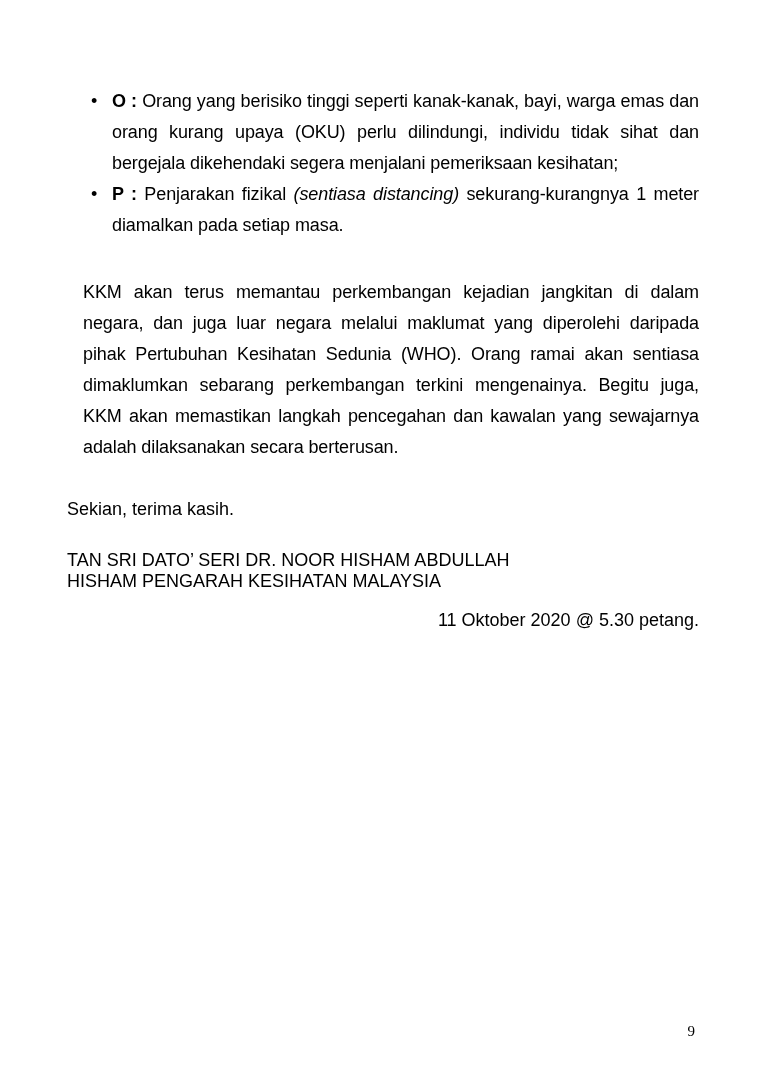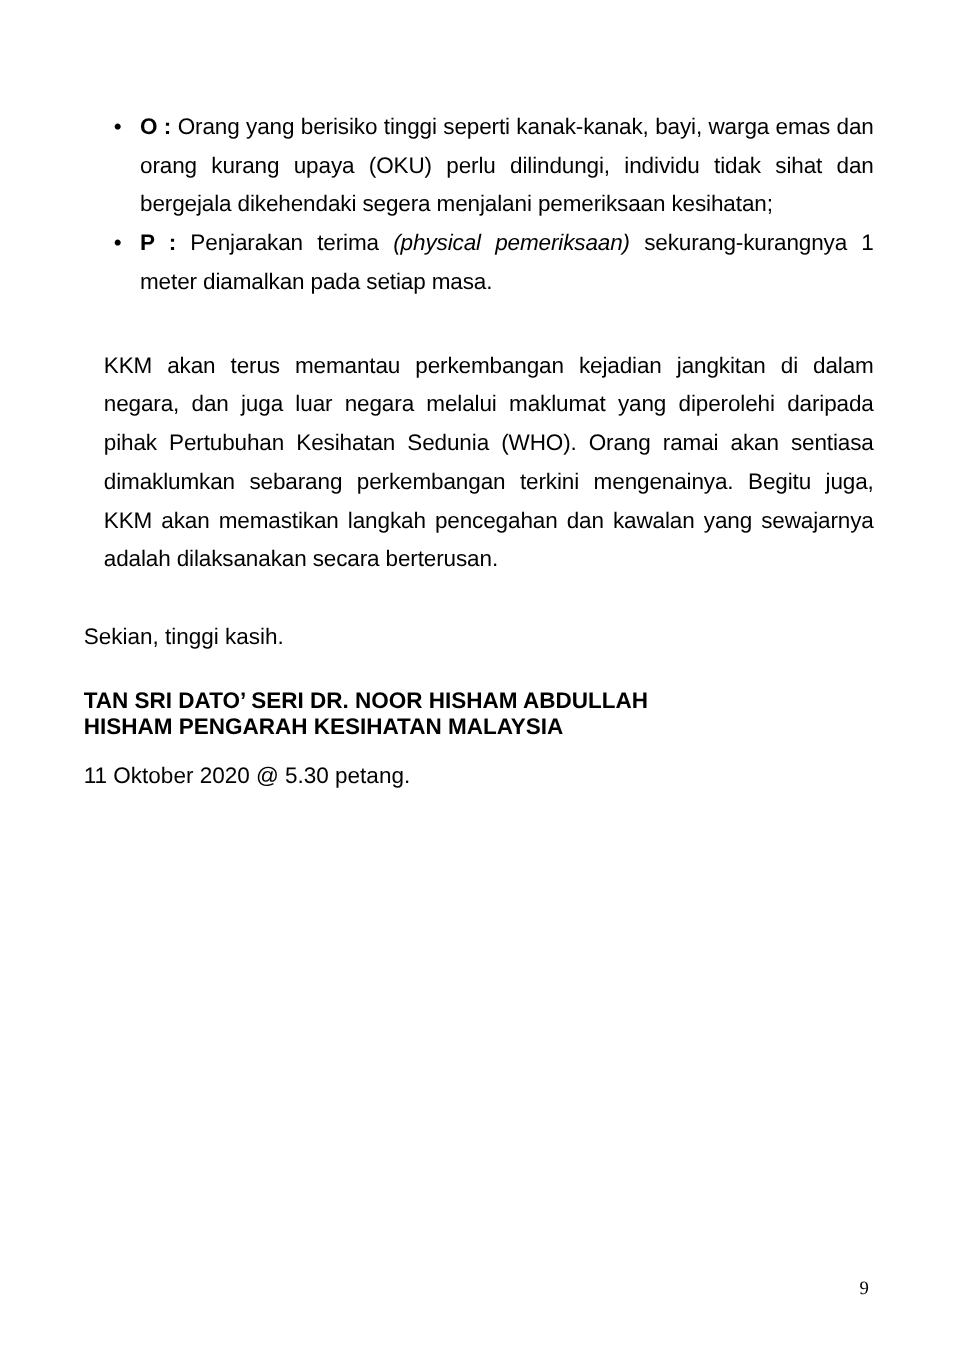--- a/index.html
+++ b/index.html
@@ -48,26 +48,27 @@
     text-align: justify;
     line-height: 31px;
     letter-spacing: -0.1px;
   }
   .closing {
     margin: 31px 0 0 0;
     line-height: 31px;
   }
   .signature {
     margin-top: 25px;
-    font-weight: bold;
+    font-weight: normal;
     line-height: 21px;
   }
   .dateline {
-    margin: 13px 0 0 0;
+    margin: 13px 0 0 17px;
     line-height: 31px;
+    text-align: right;
   }
   .page-number {
     position: absolute;
     top: 1024px;
     right: 68px;
     font-family: "Liberation Serif", serif;
     font-size: 15px;
     line-height: 15px;
   }
 </style>
@@ -78,29 +79,29 @@
 
   <ul class="bullet-list">
     <li class="bullet-item">
       <span class="bullet-marker">•</span>
       <span class="prefix">O :</span>
       <span>Orang yang berisiko tinggi seperti kanak-kanak, bayi, warga emas dan orang kurang upaya (OKU) perlu dilindungi, individu tidak sihat dan bergejala dikehendaki segera menjalani pemeriksaan kesihatan;</span>
     </li>
     <li class="bullet-item">
       <span class="bullet-marker">•</span>
       <span class="prefix">P :</span>
-      <span>Penjarakan terima</span>
-      <span class="italic">(physical pemeriksaan)</span>
+      <span>Penjarakan fizikal</span>
+      <span class="italic">(sentiasa distancing)</span>
       <span>sekurang-kurangnya 1 meter diamalkan pada setiap masa.</span>
     </li>
   </ul>
 
   <p class="body-paragraph">KKM akan terus memantau perkembangan kejadian jangkitan di dalam negara, dan juga luar negara melalui maklumat yang diperolehi daripada pihak Pertubuhan Kesihatan Sedunia (WHO). Orang ramai akan sentiasa dimaklumkan sebarang perkembangan terkini mengenainya. Begitu juga, KKM akan memastikan langkah pencegahan dan kawalan yang sewajarnya adalah dilaksanakan secara berterusan.</p>
 
-  <p class="closing">Sekian, tinggi kasih.</p>
+  <p class="closing">Sekian, terima kasih.</p>
 
   <div class="signature">
     <div>TAN SRI DATO’ SERI DR. NOOR HISHAM ABDULLAH</div>
     <div>HISHAM PENGARAH KESIHATAN MALAYSIA</div>
   </div>
 
   <p class="dateline">11 Oktober 2020 @ 5.30 petang.</p>
 
   <div class="page-number">9</div>
 

